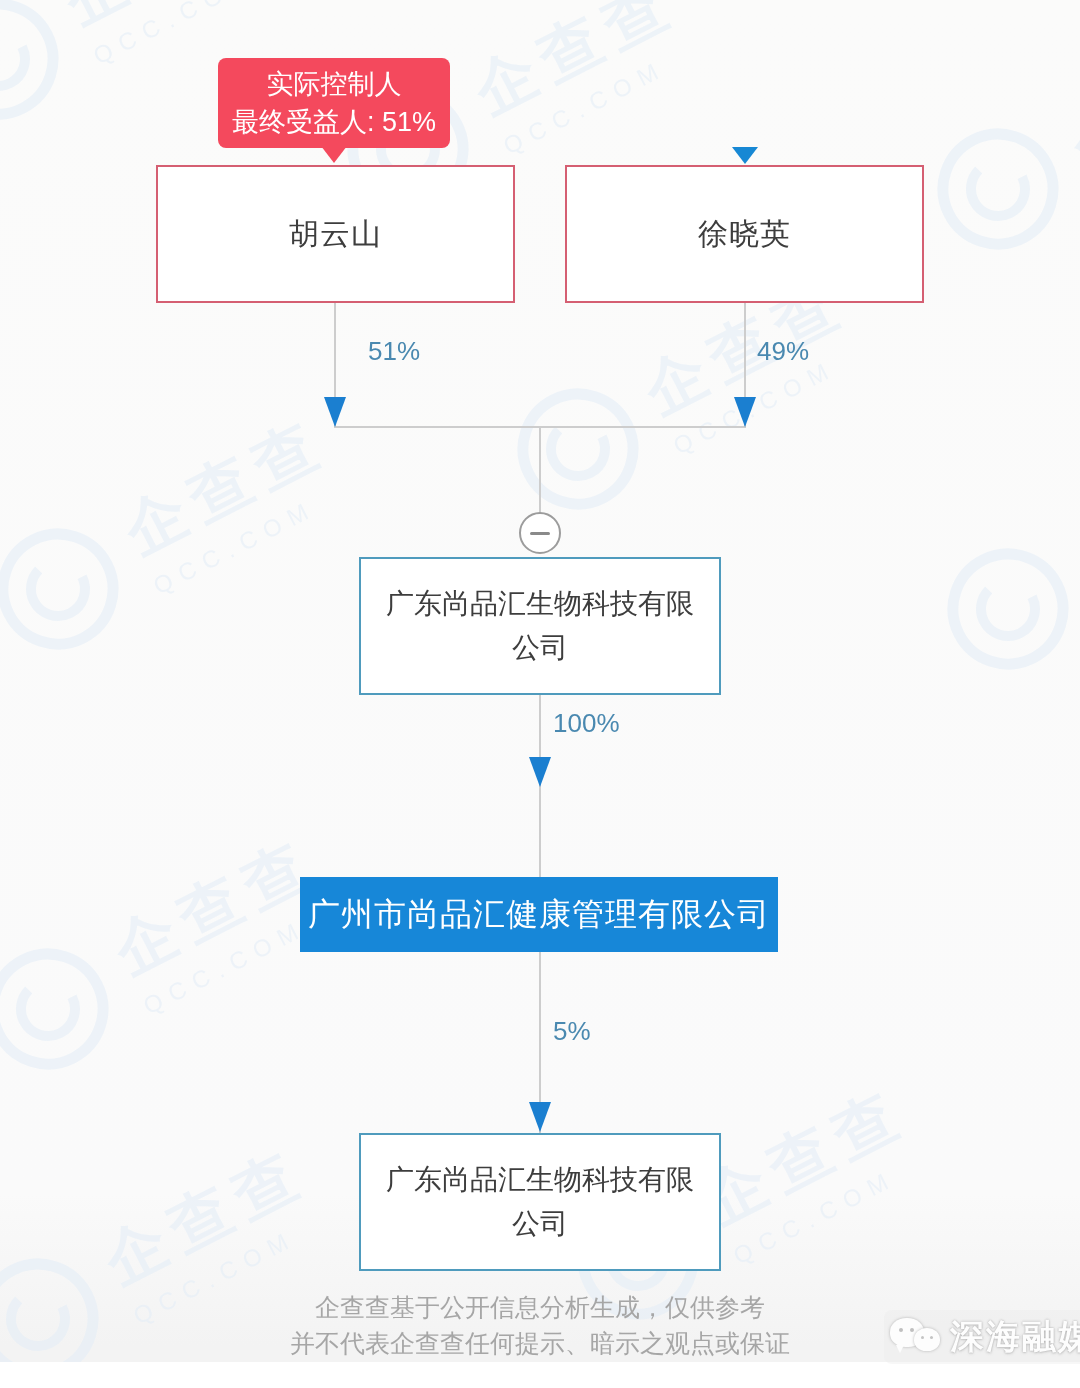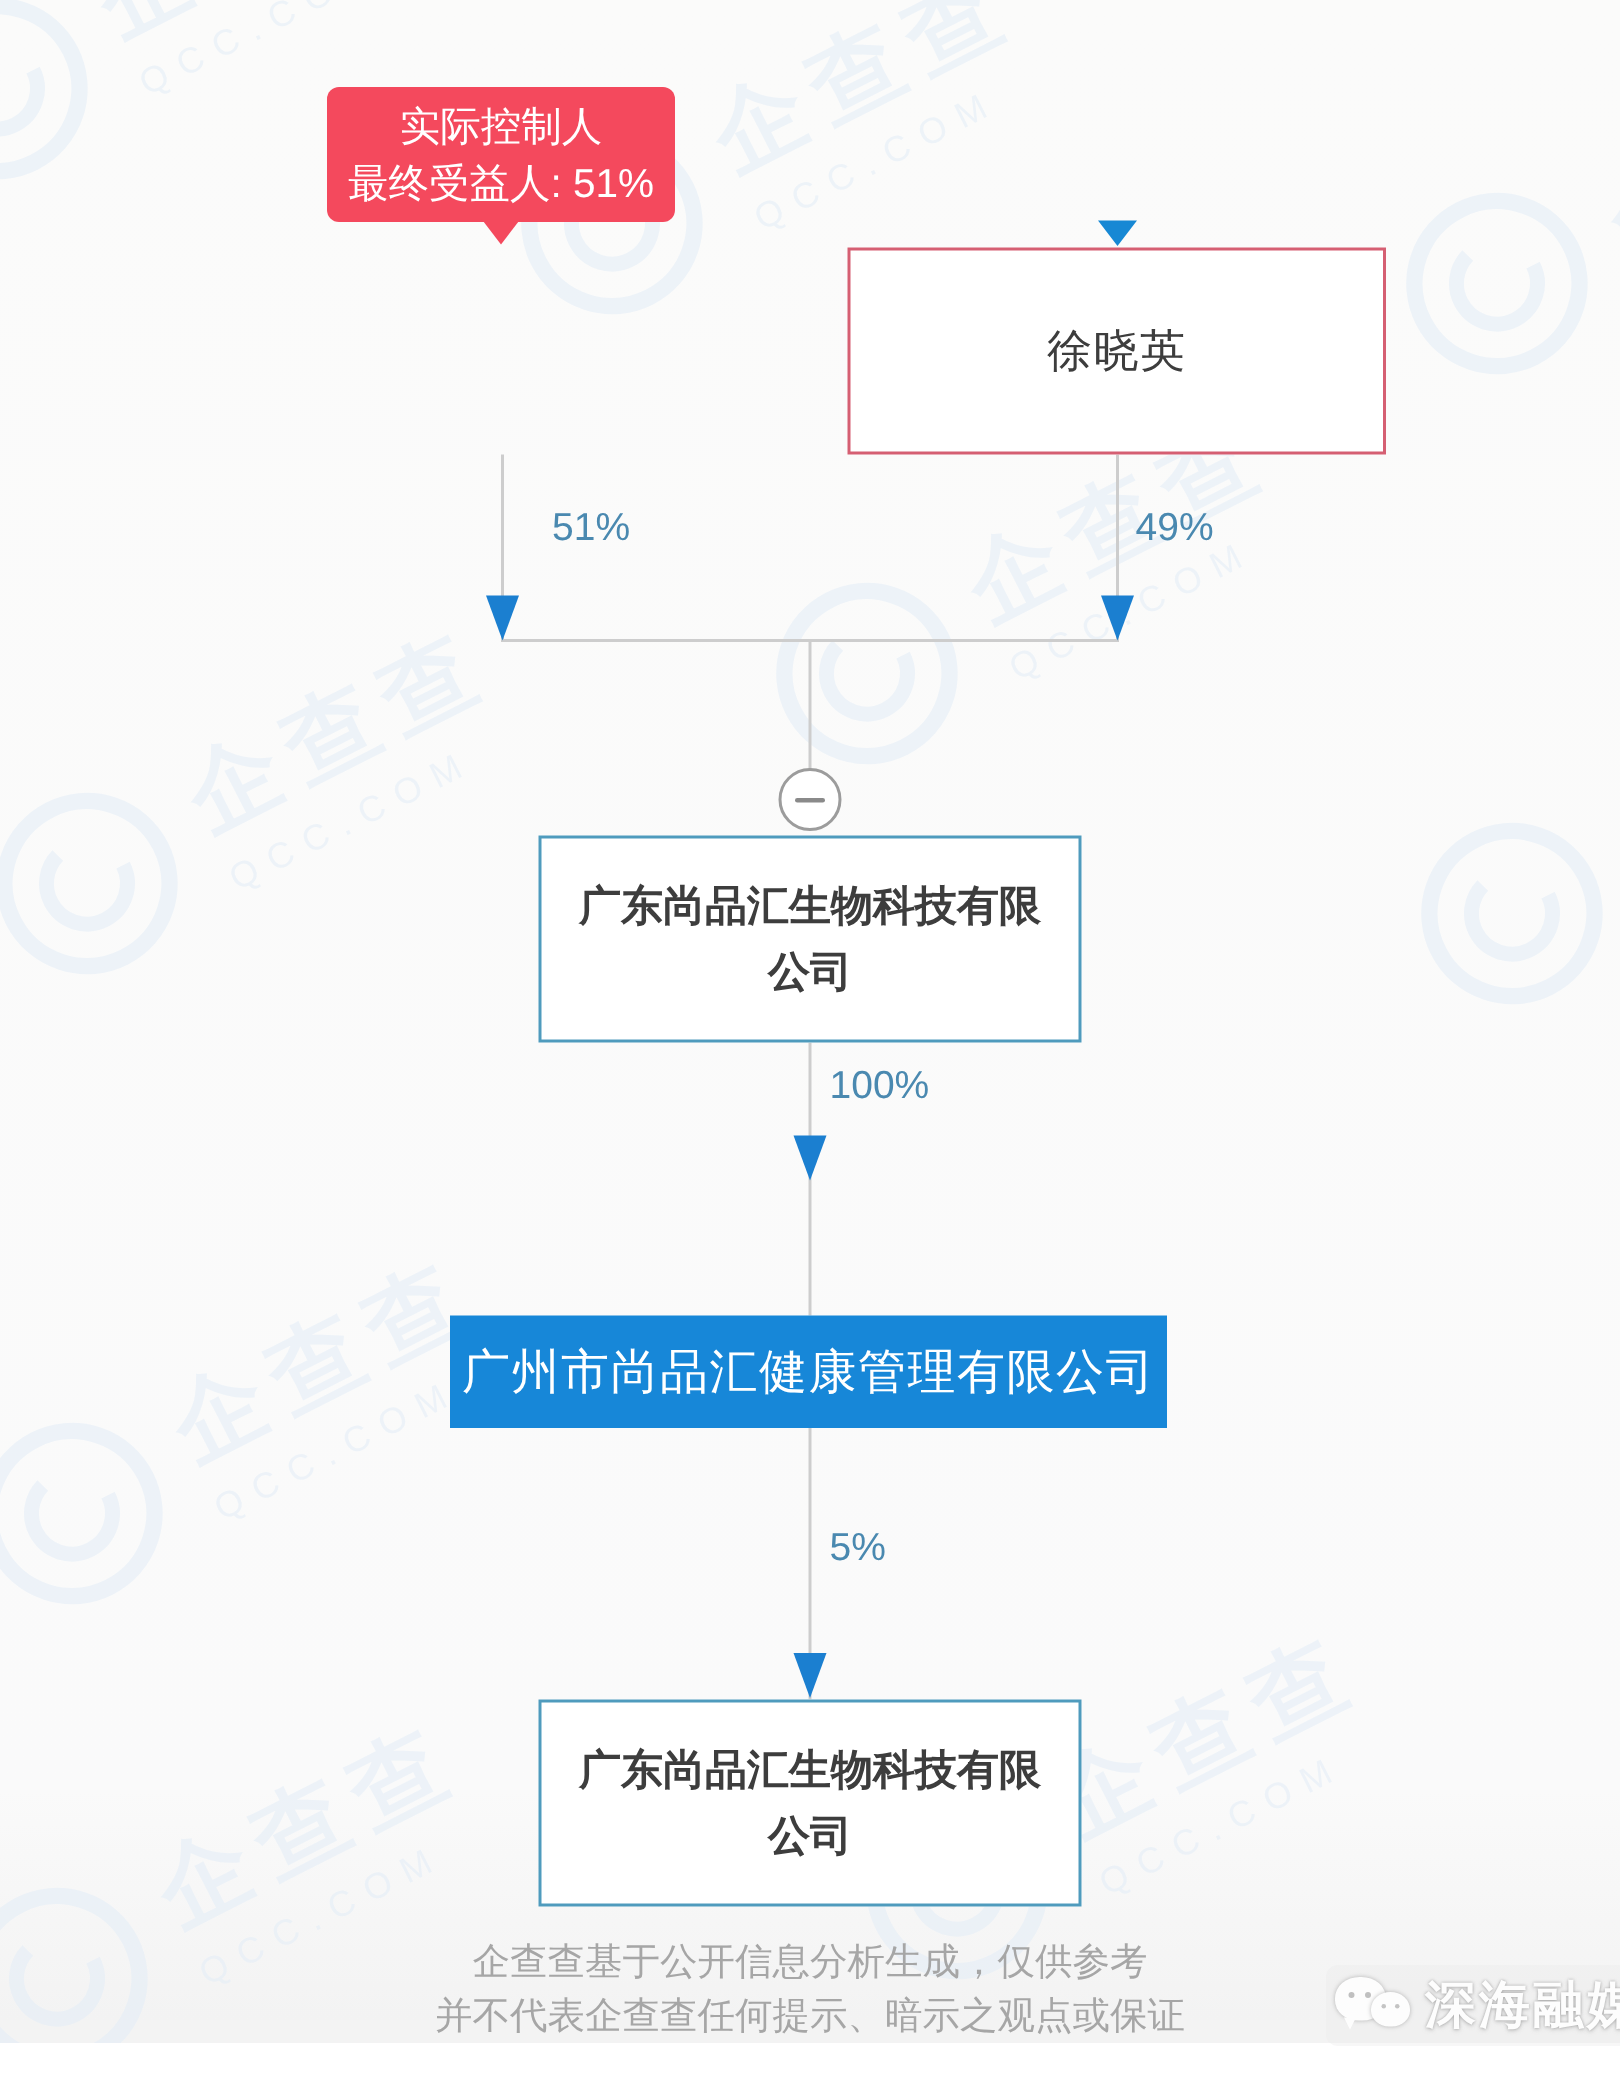--- a/index.html
+++ b/index.html
@@ -32,21 +32,21 @@
   .tip{position:absolute;width:0;height:0;z-index:3;
        border-left:13px solid transparent;border-right:13px solid transparent;}
   .tip-red{left:321px;top:146px;border-top:17px solid #f4495d;}
   .tip-blue{left:732px;top:147px;border-top:17px solid #1788d4;}
 
   
   .node{position:absolute;background:#fff;display:flex;align-items:center;justify-content:center;
         text-align:center;color:#3d3d3d;z-index:2;}
   .node-person{border:2px solid #d55f72;width:359px;height:138px;font-size:30px;letter-spacing:1px;}
   .node-blue{border:2px solid #4f9bbd;width:362px;height:138px;font-size:28px;
-             line-height:44px;padding:0 17px;font-weight:bold;}
+             line-height:44px;padding:0 17px;}
   .node-solid{left:300px;top:877px;width:478px;height:75px;background:#1787d8;border:none;
               color:#fff;font-size:32px;font-weight:500;white-space:nowrap;letter-spacing:1px;}
 
   
   .collapse-btn{position:absolute;left:519px;top:512px;width:42px;height:42px;border-radius:50%;
                 background:#fff;border:2px solid #9c9c9c;z-index:4;
                 display:flex;align-items:center;justify-content:center;cursor:pointer;}
   .collapse-btn .minus{width:20px;height:3px;background:#8a8a8a;border-radius:2px;}
 
   
@@ -182,20 +182,23 @@
   <div class="pct" style="left:553px;top:1016px">5%</div>
 
   <div class="badge badge-red">
     <div>实际控制人</div>
     <div>最终受益人: 51%</div>
   </div>
   <div class="tip tip-red"></div>
 
   <div class="tip tip-blue"></div>
 
+  <div class="node node-person" style="left:156px;top:165px">
+    <span>胡云山</span>
+  </div>
   <div class="node node-person" style="left:565px;top:165px">
     <span>徐晓英</span>
   </div>
 
   <div class="collapse-btn">
     <span class="minus"></span>
   </div>
 
   <div class="node node-blue" style="left:359px;top:557px">
     <span>广东尚品汇生物科技有限公司</span>

